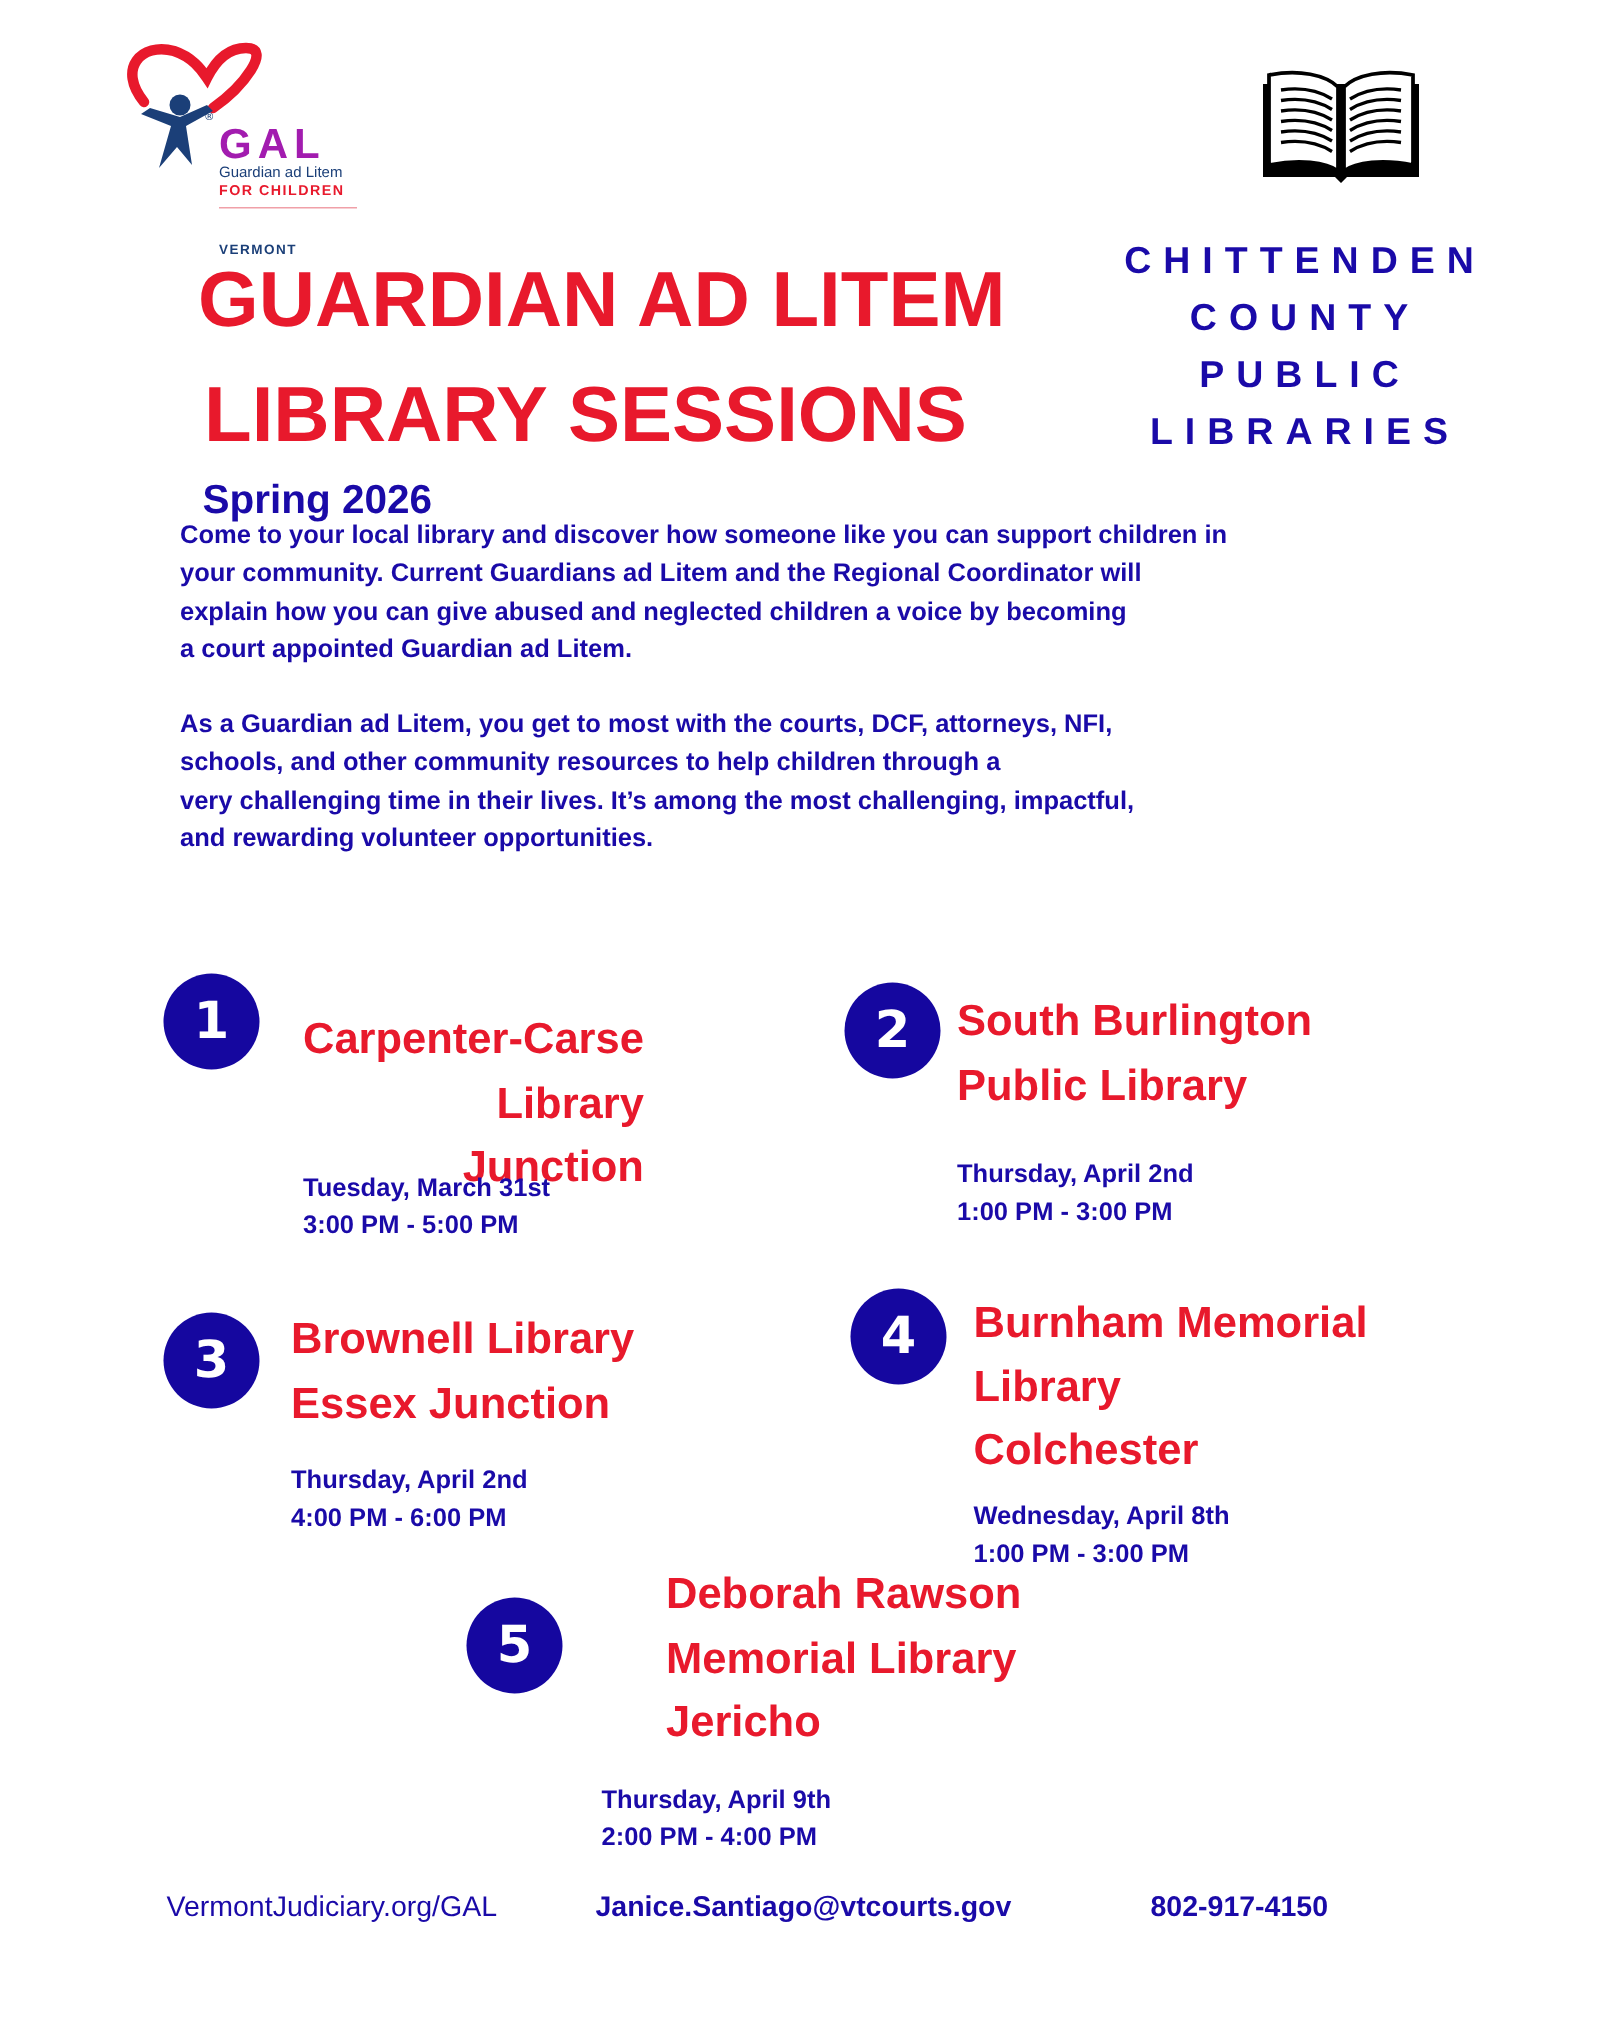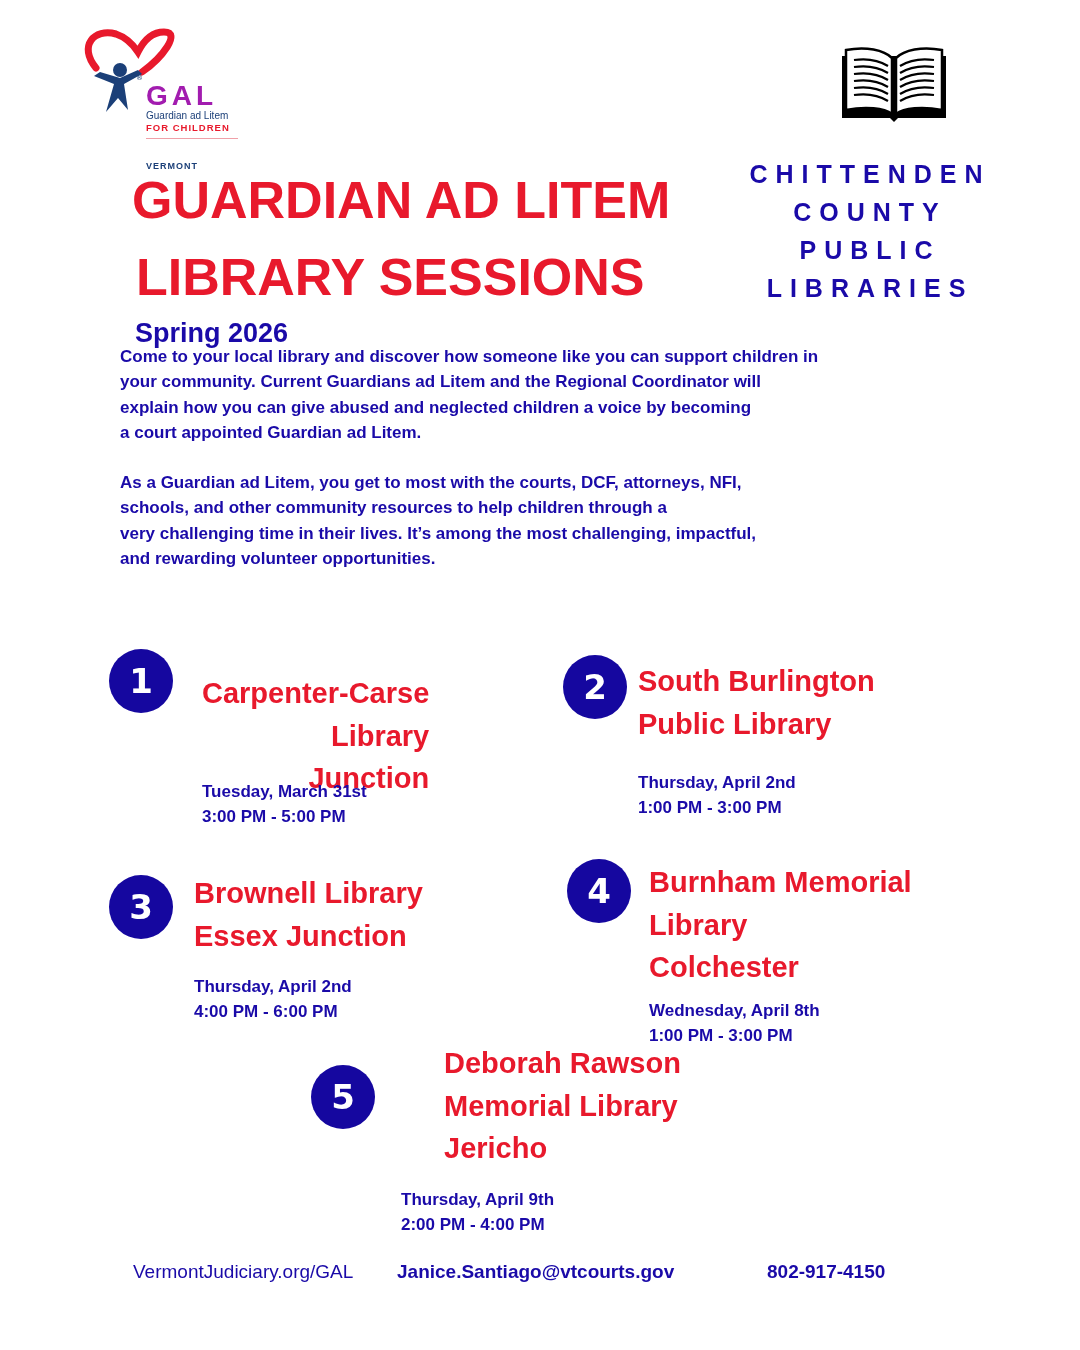--- a/index.html
+++ b/index.html
@@ -150,15 +150,15 @@
     <span>Deborah Rawson</span>
     <span>Memorial Library</span>
     <span>Jericho</span>
   </div>
   <div class="sdate" style="left:401px;top:1187px;">
     <span>Thursday, April 9th</span>
     <span>2:00 PM - 4:00 PM</span>
   </div>
 </div>
 
-<div class="footer-item" style="left:111px;margin-left:22px;">VermontJudiciary.org/GAL</div>
+<div class="footer-item" style="left:111px;">VermontJudiciary.org/GAL</div>
 <div class="footer-item bold" style="left:397px;">Janice.Santiago@vtcourts.gov</div>
 <div class="footer-item bold" style="left:767px;">802-917-4150</div>
 
 </body></html>

